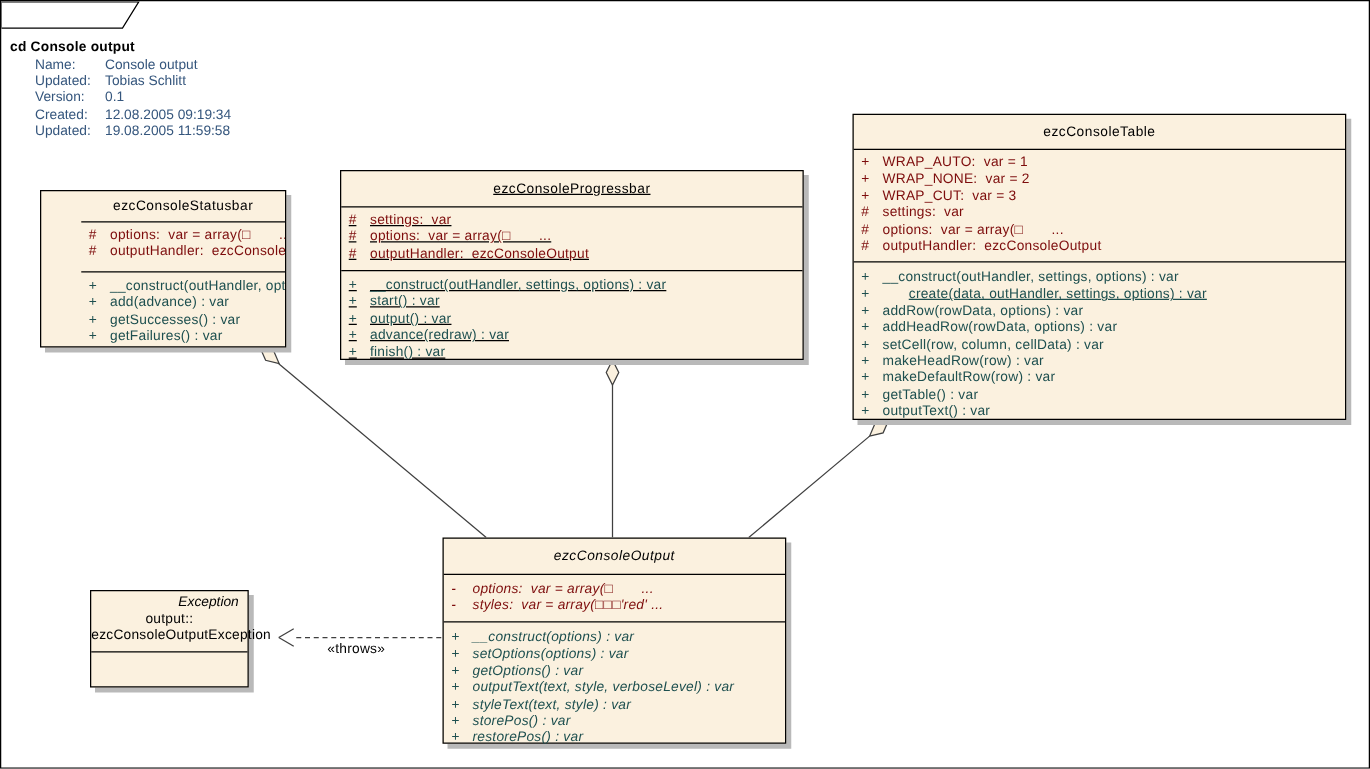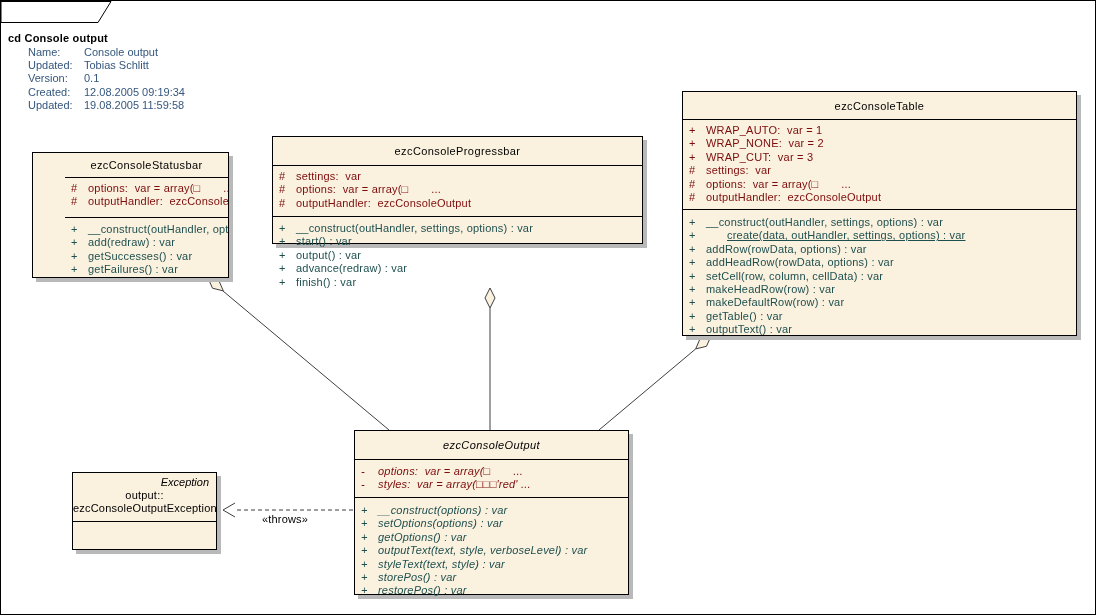--- a/index.html
+++ b/index.html
@@ -105,34 +105,34 @@
         <span class="txt attrclr">outputHandler:  ezcConsoleOutput</span>
       </div>
     </div>
     <div class="compartment" style="height:62px;padding-top:5px;">
       <div class="row">
         <span class="vis methclr">+</span>
         <span class="txt methclr">__construct(outHandler, options) : var</span>
       </div>
       <div class="row">
         <span class="vis methclr">+</span>
-        <span class="txt methclr">add(redraw) : var</span>
+        <span class="txt methclr">add(advance) : var</span>
       </div>
       <div class="row">
         <span class="vis methclr">+</span>
         <span class="txt methclr">getSuccesses() : var</span>
       </div>
       <div class="row">
         <span class="vis methclr">+</span>
         <span class="txt methclr">getFailures() : var</span>
       </div>
     </div>
   </div>
 
-  <div class="classbox" style="left:271px;top:135px;width:371px;height:108px;">
+  <div class="classbox" style="left:271px;top:135px;width:371px;height:152px;text-decoration:underline;">
     <div class="cname" style="height:28px;">ezcConsoleProgressbar</div>
     <div class="compartment" style="height:51px;padding-top:4px;">
       <div class="row">
         <span class="vis attrclr">#</span>
         <span class="txt attrclr">settings:  var</span>
       </div>
       <div class="row">
         <span class="vis attrclr">#</span>
         <span class="txt attrclr">options:  var = array(□       ...</span>
       </div>
@@ -270,21 +270,21 @@
         <span class="vis methclr">+</span>
         <span class="txt methclr">storePos() : var</span>
       </div>
       <div class="row">
         <span class="vis methclr">+</span>
         <span class="txt methclr">restorePos() : var</span>
       </div>
     </div>
   </div>
 
-  <div class="exbox" style="left:71px;top:471px;width:145px;height:78px;">
+  <div class="exbox" style="left:71px;top:471px;width:127px;height:78px;">
     <div class="ex-name">
       <div class="ex-parent">Exception</div>
       <div class="ex-line">output::</div>
       <div class="ex-line">ezcConsoleOutputException</div>
     </div>
     <div class="ex-empty"></div>
   </div>
 
   <div class="throws-label">«throws»</div>
 

